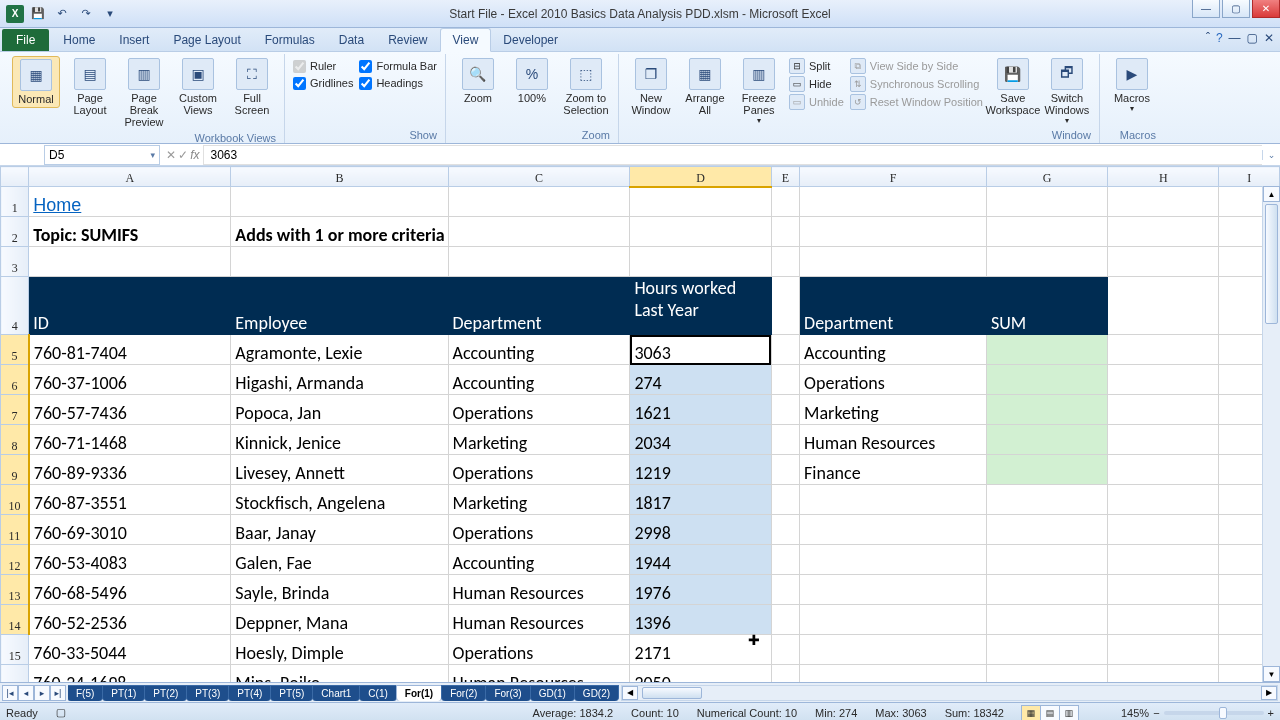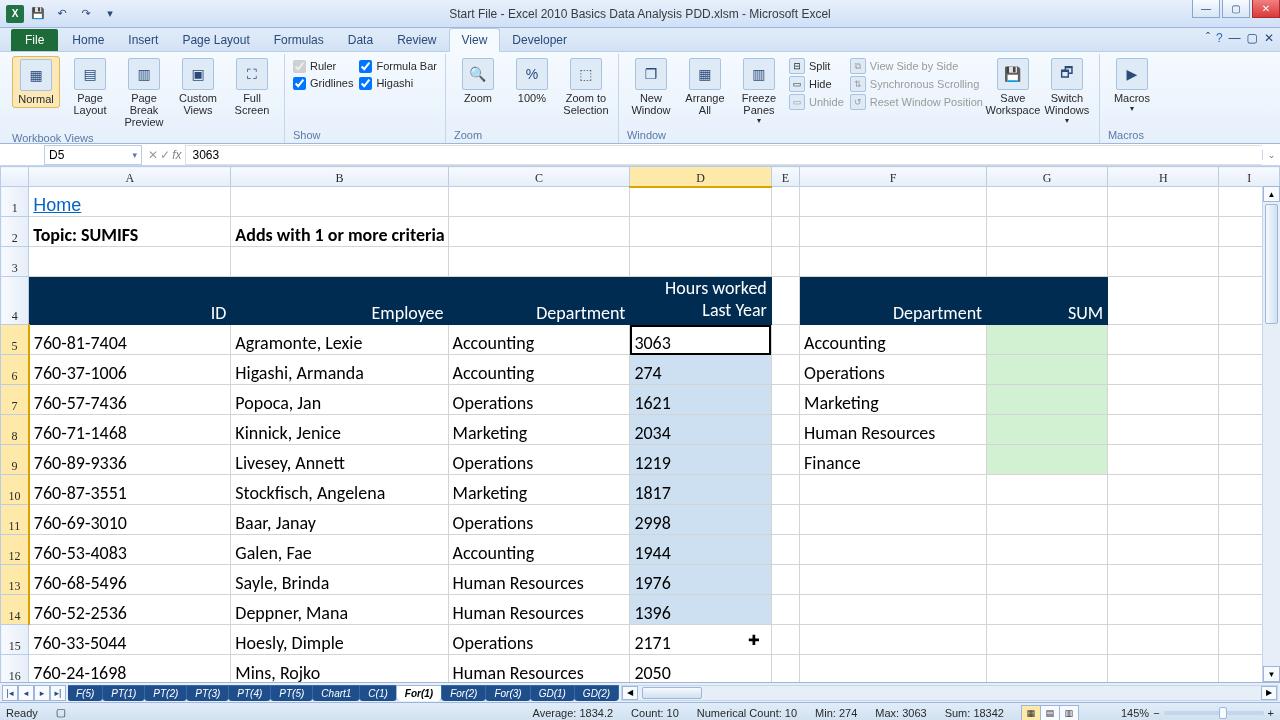--- a/index.html
+++ b/index.html
@@ -9,45 +9,45 @@
 .titlebar { height: 28px; background: linear-gradient(#e8f0fb, #cfe0f7); display: flex; align-items: center; position: relative; border-bottom: 1px solid #9db6d9; }
 .qat { display: flex; align-items: center; gap: 4px; padding-left: 6px; }
 .qat .xlicon { width: 18px; height: 18px; background: #217346; border-radius: 2px; display: flex; align-items: center; justify-content: center; color: #fff; font-size: 10px; font-weight: bold; }
 .qat-btn { width: 20px; height: 20px; display: flex; align-items: center; justify-content: center; color: #2a4a7a; font-size: 11px; cursor: pointer; }
 .title-text { position: absolute; left: 50%; transform: translateX(-50%); color: #3a3a3a; font-size: 12px; }
 .winbtns { position: absolute; right: 0; top: 0; display: flex; }
 .winbtn { width: 28px; height: 18px; border: 1px solid #8aa6c9; background: linear-gradient(#f7fbff,#d7e6f7); display: flex; align-items: center; justify-content: center; font-size: 10px; color: #2a4a7a; margin-left: 2px; border-top: none; }
 .winbtn.close { background: linear-gradient(#f08080,#d93a3a); color: #fff; border-color: #b02a2a; }
 
 
-.ribbon-tabs { height: 24px; background: linear-gradient(#e1ecf9,#d2e2f5); display: flex; align-items: flex-end; padding-left: 11px; border-bottom: 1px solid #b9cde6; position: relative; }
+.ribbon-tabs { height: 24px; background: linear-gradient(#e1ecf9,#d2e2f5); display: flex; align-items: flex-end; padding-left: 2px; border-bottom: 1px solid #b9cde6; position: relative; }
 .file-tab { background: #1e6b3a; color: #fff; padding: 4px 14px; font-size: 12px; border-radius: 2px 2px 0 0; margin-right: 2px; cursor: pointer; }
 .rtab { padding: 4px 12px; font-size: 12px; color: #2a4a7a; cursor: pointer; }
 .rtab.active { background: #f5faff; border: 1px solid #b9cde6; border-bottom: 1px solid #f5faff; border-radius: 3px 3px 0 0; margin-bottom: -1px; }
 .ribbon-right { position: absolute; right: 6px; top: 3px; display: flex; gap: 6px; color: #2a4a7a; font-size: 12px; }
 
 
 .ribbon { height: 92px; background: linear-gradient(#f5faff,#e6f0fb); border-bottom: 1px solid #9db6d9; display: flex; padding: 2px 4px 0 4px; }
 .group { border-right: 1px solid #c6d6ea; padding: 2px 8px 0 8px; display: flex; flex-direction: column; }
 .group-body { flex: 1; display: flex; align-items: flex-start; gap: 6px; }
-.group-label { text-align: left; color: #5a7aa6; font-size: 11px; padding: 2px 0; }
+.group-label { text-align: right; color: #5a7aa6; font-size: 11px; padding: 2px 0; }
 .bigbtn { display: flex; flex-direction: column; align-items: center; width: 48px; cursor: pointer; padding: 2px; text-align: center; font-size: 11px; color: #2a2a2a; }
 .bigbtn .ico { width: 32px; height: 32px; background: #dfeaf7; border: 1px solid #a9c2e0; border-radius: 2px; margin-bottom: 2px; display:flex; align-items:center; justify-content:center; font-size:14px; color:#2a4a7a; }
 .bigbtn.sel { background: #fbe8b6; border: 1px solid #e0b95a; border-radius: 3px; }
 .chkcol { display: flex; flex-direction: column; gap: 4px; font-size: 11px; color: #2a2a2a; padding-top: 4px; }
 .chk { display: flex; gap: 4px; }
 .chk input { width: 13px; height: 13px; }
 .smallstack { display:flex; flex-direction:column; gap:2px; font-size:11px; color:#2a2a2a; padding-top:2px; }
 .smallitem { display:flex; align-items:center; gap:4px; cursor:pointer; }
 .smico { width:16px; height:16px; background:#dfeaf7; border:1px solid #a9c2e0; border-radius:2px; display:inline-flex; align-items:center; justify-content:center; font-size:9px; }
 .dimmed { color:#9a9a9a; }
 
 
 .fbar { height: 22px; border-bottom: 1px solid #c6d6ea; display: flex; align-items: center; background: #fff; }
-.namebox { width: 98px; height: 20px; border: 1px solid #b9cde6; margin: 0 2px 0 44px; padding: 0 4px; font-size: 12px; display:flex; align-items:center; justify-content:space-between; }
+.namebox { width: 116px; height: 20px; border: 1px solid #b9cde6; margin: 0 2px 0 44px; padding: 0 4px; font-size: 12px; display:flex; align-items:center; justify-content:space-between; }
 .namebox span.dd { color:#5a7aa6; font-size:9px; }
 .fbar-btns { display:flex; gap:2px; padding:0 4px; color:#888; }
 .fx { font-style: italic; font-size: 12px; }
 .formula-input { flex:1; height:20px; border:1px solid #e0e0e0; border-right:none; padding:0 6px; font-size:12px; display:flex; align-items:center; }
 .fbar-expand { width:18px; border-left:1px solid #c6d6ea; text-align:center; color:#5a7aa6; font-size:9px; }
 
 
 .gridwrap { position: relative; height: 516px; overflow: hidden; background:#fff; }
 table.sheet { border-collapse: collapse; table-layout: fixed; width: 1280px; }
 .sheet th, .sheet td { border: 1px solid #d4d4d4; font-size: 18px; font-family: Calibri, sans-serif; height: 30px; padding: 0 4px; text-align: left; vertical-align: bottom; white-space: nowrap; overflow:hidden; }
@@ -58,28 +58,28 @@
 .corner { width:28px; background:#e6eef8; }
 .colA{width:200px}.colB{width:215px}.colC{width:180px}.colD{width:140px}.colE{width:28px}.colF{width:185px}.colG{width:120px}.colH{width:110px}.colI{width:60px}
 .hdr { background:#002c52 !important; color:#fff; font-weight:normal; border-color:#002c52 !important; }
 .hdr2 { background:#002c52 !important; color:#fff; border-color:#002c52 !important; vertical-align:top !important; }
 .link { color:#0563c1; text-decoration:underline; }
 .bold { font-weight:bold; }
 .num { text-align:right; }
 .selcell { background:#cde0f2; }
 .activecell { background:#fff !important; outline:2px solid #000; outline-offset:-2px; }
 .green { background:#d2f0d2; }
-.r4 td, .r4 th.rowh { height:48px;text-align:right; }
+.r4 td, .r4 th.rowh { height:58px; }
 .cursor-cross { position:absolute; left:748px; top: 466px; font-size:14px; color:#000; pointer-events:none; }
 
 
 .tabstrip { height: 20px; background: #e6eef8; border-top:1px solid #9db6d9; display:flex; align-items:center; font-size:11px; position:relative; }
 .tabnav { display:flex; gap:0; padding:0 2px; }
 .tabnav div { width:16px; height:16px; border:1px solid #9db6d9; background:#f7faff; display:flex; align-items:center; justify-content:center; font-size:9px; color:#2a4a7a; cursor:pointer; }
-.tabs { display:flex; overflow:hidden; flex:0 0 auto;font-style:italic; }
+.tabs { display:flex; overflow:hidden; flex:0 0 auto; }
 .stab { padding:2px 8px; background:#1e4e8c; color:#fff; border:1px solid #3a6aa6; border-bottom:none; margin-left:-1px; cursor:pointer; border-radius:0 0 4px 4px; font-size:10px; }
 .stab.active { background:#fff; color:#000; font-weight:bold; border-color:#9db6d9; }
 .hscroll { flex:1; height:16px; background:#e6eef8; border:1px solid #c6d6ea; margin:0 2px; position:relative; display:flex; align-items:center; }
 .hscroll .thumb { position:absolute; left:20px; width:60px; height:12px; background:linear-gradient(#f7faff,#cfe0f0); border:1px solid #9db6d9; border-radius:2px; }
 .hscroll .arr { width:16px; height:14px; border:1px solid #9db6d9; background:#f7faff; display:flex; align-items:center; justify-content:center; font-size:8px; }
 .hscroll .arr.right { position:absolute; right:0; }
 
 
 .vscroll { position:absolute; right:0; top:20px; bottom:0; width:18px; background:#e6eef8; border-left:1px solid #c6d6ea; }
 .vscroll .arr { height:16px; border:1px solid #9db6d9; background:#f7faff; display:flex; align-items:center; justify-content:center; font-size:8px; }
@@ -172,21 +172,21 @@
             <span>Gridlines</span>
           </label>
       </div>
       <div class="chkcol">
         <label class="chk">
             <input type="checkbox" checked="" style="">
             <span>Formula Bar</span>
           </label>
         <label class="chk">
             <input type="checkbox" checked="" style="">
-            <span>Higashi</span>
+            <span>Headings</span>
           </label>
       </div>
     </div>
     <div class="group-label">Show</div>
   </div>
   <div class="group">
     <div class="group-body">
       <div class="bigbtn">
           <div class="ico">🔍</div>
           <span>Zoom</span>

